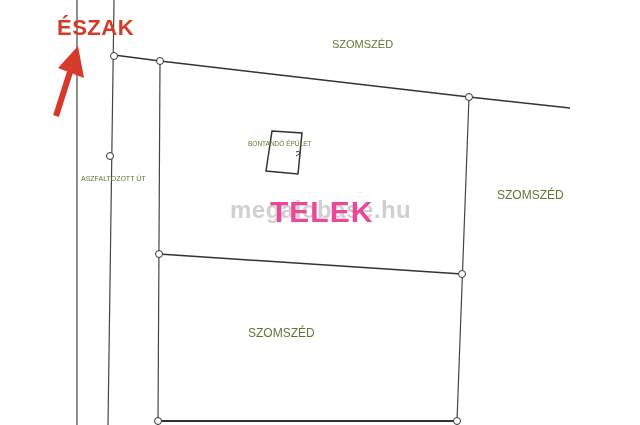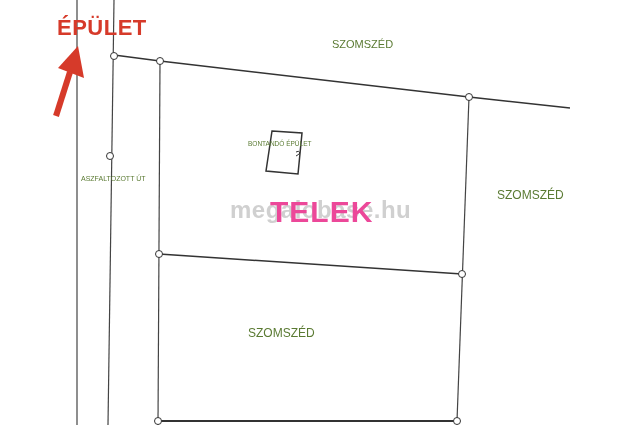--- a/index.html
+++ b/index.html
@@ -41,21 +41,21 @@
 
   <polygon points="272,131 302,133 298,174 266,171" fill="none" stroke="#333" stroke-width="1.5"></polygon>
   <path d="M296,152 q3,-2 4,1 q-2,2 -4,3" fill="none" stroke="#333" stroke-width="1"></path>
 
   <g>
     <line x1="56" y1="116" x2="70" y2="72" stroke="#d63a2a" stroke-width="6"></line>
     <polygon points="78,46 58,68 84,78" fill="#d63a2a"></polygon>
   </g>
 </svg>
 
-<div class="north">ÉPÜLET</div>
+<div class="north">ÉSZAK</div>
 
 <div class="lbl" style="left:332px;top:38px;font-size:11px;">SZOMSZÉD</div>
 <div class="lbl" style="left:497px;top:188px;font-size:12px;">SZOMSZÉD</div>
 <div class="lbl" style="left:248px;top:326px;font-size:12px;">SZOMSZÉD</div>
 <div class="lbl" style="left:81px;top:175px;font-size:7px;">ASZFALTOZOTT ÚT</div>
 <div class="lbl" style="left:248px;top:140px;font-size:6.5px;">BONTANDÓ ÉPÜLET</div>
 
 <div class="wm">megalobase.hu</div>
 <div class="telek">TELEK</div>
 

